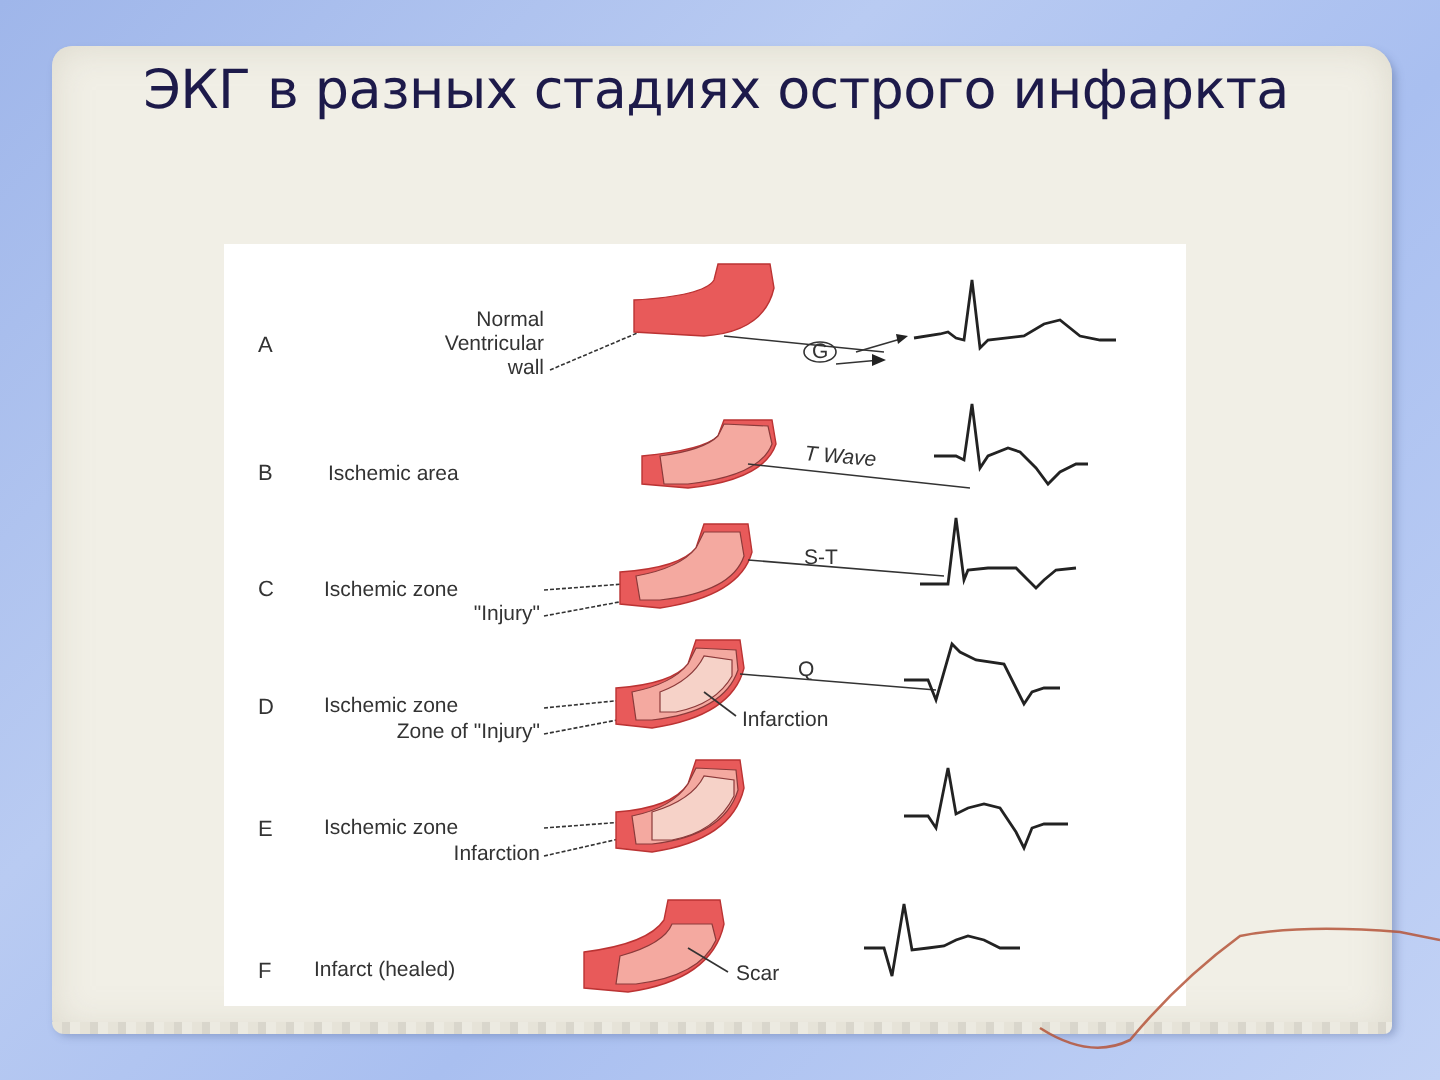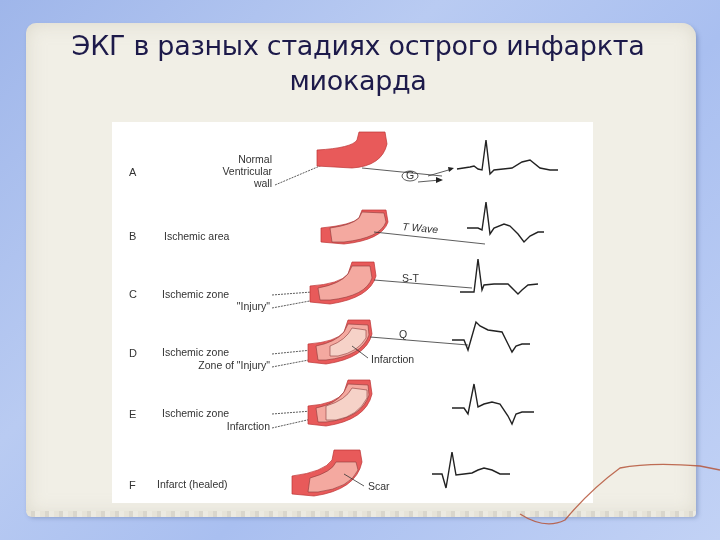--- a/index.html
+++ b/index.html
@@ -33,21 +33,20 @@
     .letter { font-family: "Liberation Sans", sans-serif; font-size: 11px; fill: #333; }
     .thread { position: absolute; left: 0; top: 0; pointer-events: none; }
   </style>
 </head>
 <body>
 
 <div class="paper"></div>
 
 <div class="title">
   <div>ЭКГ в разных стадиях острого инфаркта</div>
-  <div>миокарда</div>
 </div>
 
 <div class="panel">
   <svg width="481" height="381" viewBox="0 0 481 381">
 
     <g>
       <text class="letter" x="17" y="54">A</text>
       <text class="lbl" x="160" y="41" text-anchor="end">Normal</text>
       <text class="lbl" x="160" y="53" text-anchor="end">Ventricular</text>
       <text class="lbl" x="160" y="65" text-anchor="end">wall</text>

